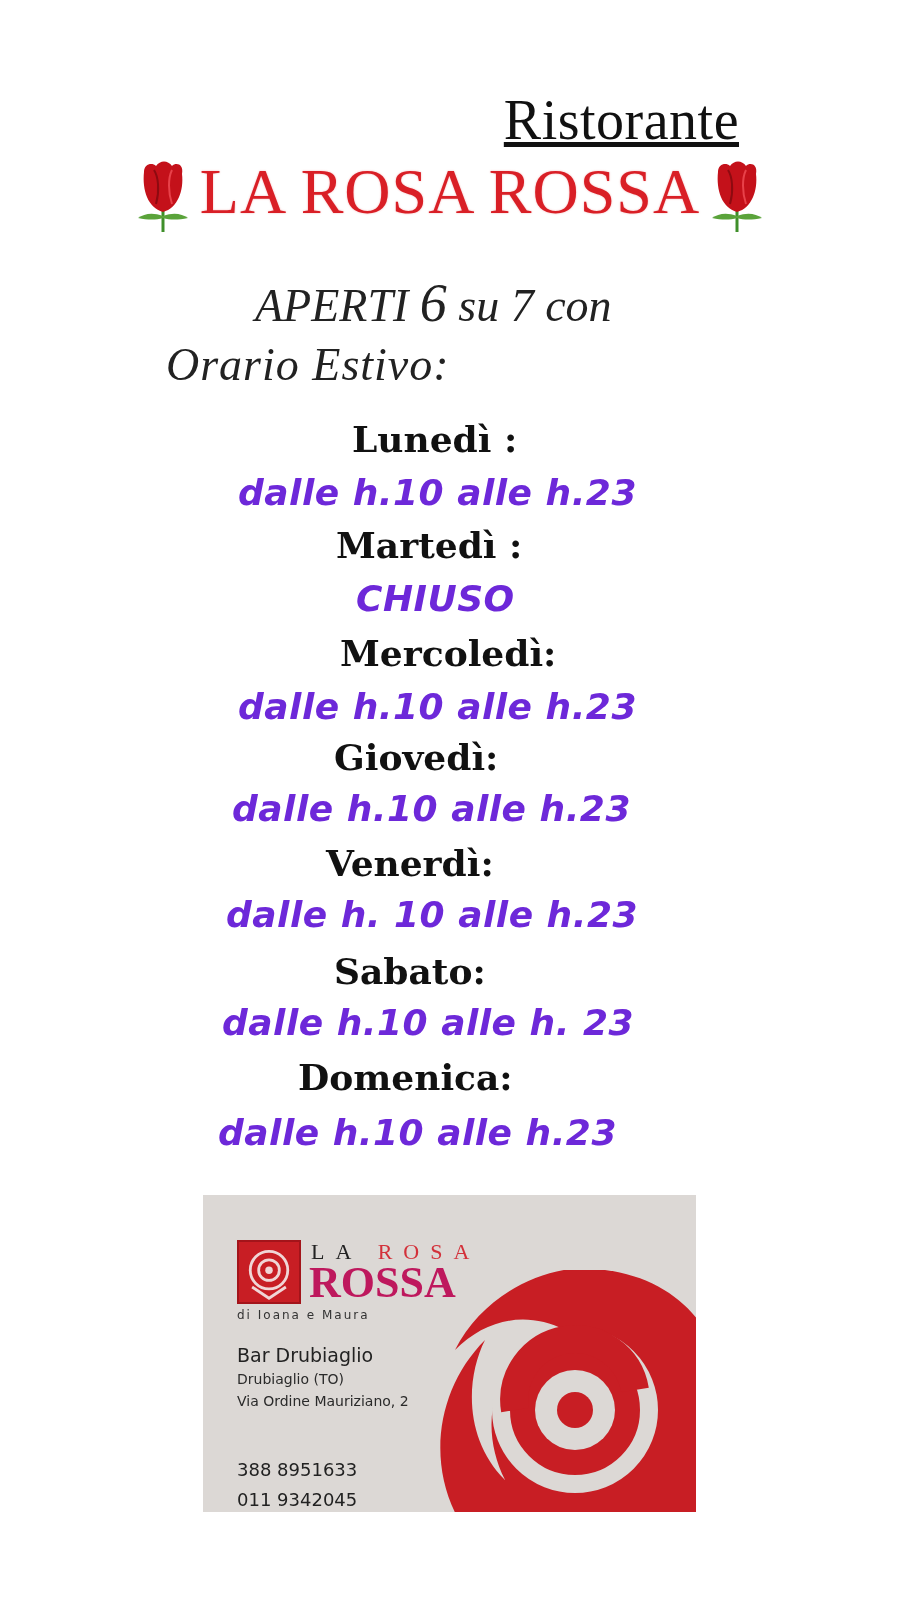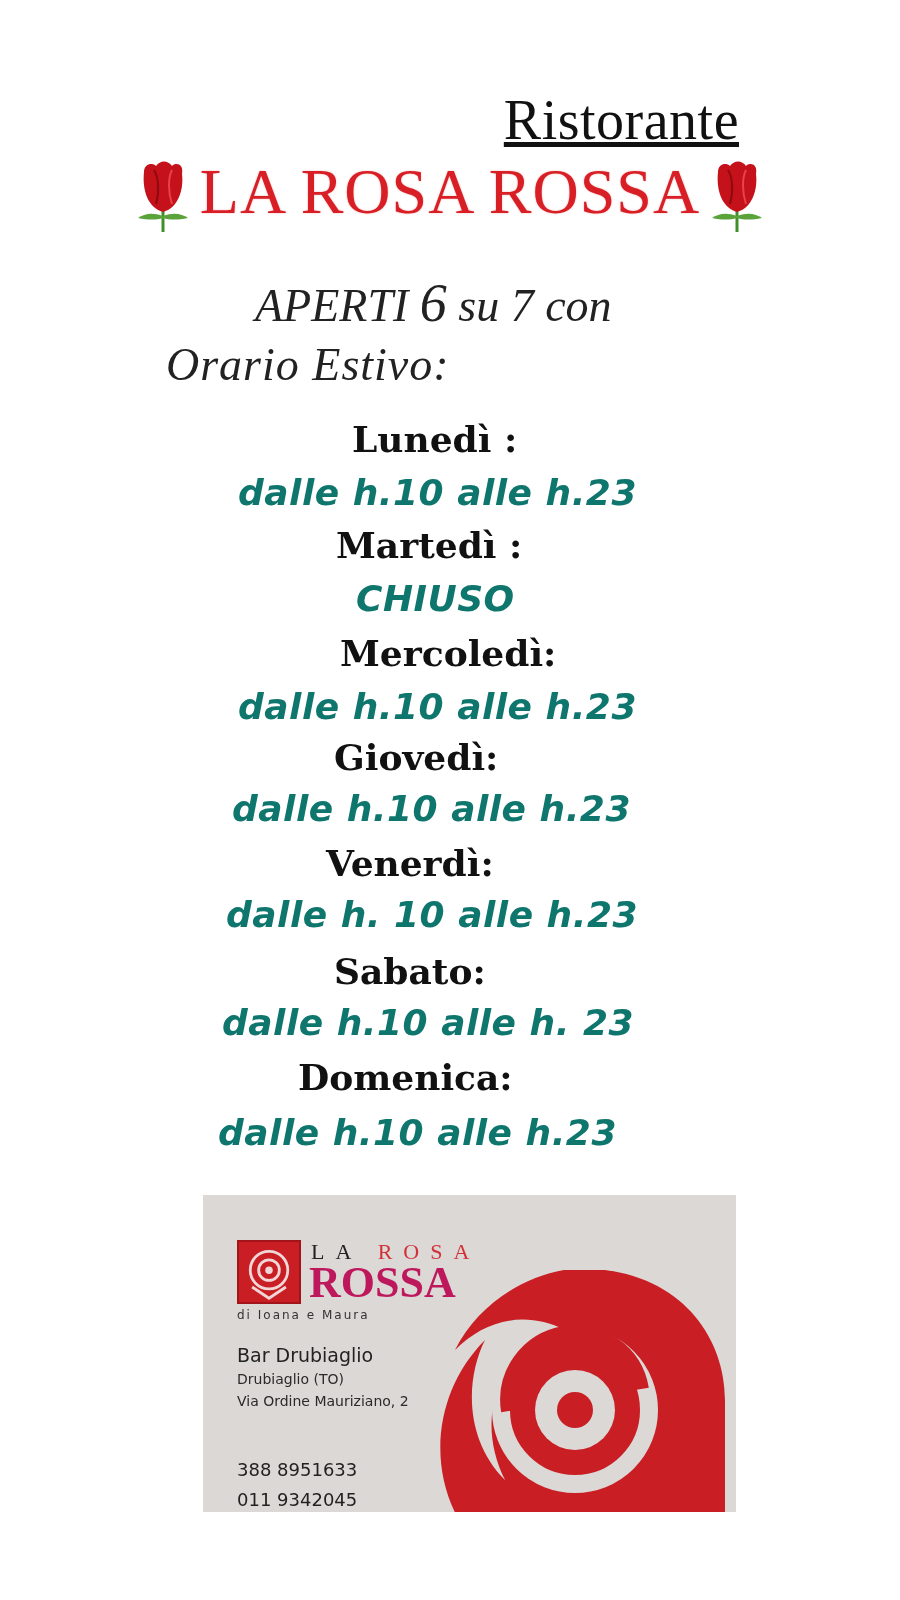--- a/index.html
+++ b/index.html
@@ -10,23 +10,23 @@
   .title-top { top:88px; font-family:"Liberation Serif","DejaVu Serif",serif; font-size:56px; color:#111; letter-spacing:0.5px; }
   .title-main { top:160px; left:110px; width:680px; height:76px; display:flex; align-items:flex-start; justify-content:center; gap:8px; }
   .title-main .name { font-family:"Liberation Serif","DejaVu Serif",serif; font-size:64px; color:#d91f26; letter-spacing:1px; line-height:1; text-shadow:0 0 2px rgba(217,31,38,0.35); }
   .rose { width:58px; height:72px; }
 
   .aperti { top:272px; left:228px; font-family:"Liberation Serif","DejaVu Serif",serif; font-style:italic; font-size:46px; color:#222;margin-left:27px; }
   .aperti .big { font-size:54px; }
   .orario { top:338px; left:166px; font-family:"Liberation Serif","DejaVu Serif",serif; font-style:italic; font-size:46px; color:#222; letter-spacing:1px; }
 
   .day { font-family:"DejaVu Serif","Liberation Serif",serif; font-weight:bold; font-size:36px; color:#111; }
-  .hours { font-family:"DejaVu Sans","Liberation Sans",sans-serif; font-weight:bold; font-style:italic; font-size:36px; color:#0f766e; letter-spacing:0.5px; }
+  .hours { font-family:"DejaVu Sans","Liberation Sans",sans-serif; font-weight:bold; font-style:italic; font-size:36px; color:#6d28d9; letter-spacing:0.5px; }
 
-  .card { left:203px; top:1195px; width:533px; height:317px; background:#dcd8d5; overflow:hidden; }
+  .card { left:203px; top:1195px; width:493px; height:317px; background:#dcd8d5; overflow:hidden; }
   .card-logo { left:34px; top:45px; width:64px; height:64px; background:#c81e24; border:2px solid #a3141a; box-sizing:border-box; }
   .card-la { left:108px; top:44px; font-family:"Liberation Serif","DejaVu Serif",serif; font-size:22px; letter-spacing:11px; }
   .card-la .dk { color:#222; } .card-la .rd { color:#d3313a; }
   .card-rossa { left:106px; top:62px; font-family:"Liberation Serif","DejaVu Serif",serif; font-weight:bold; font-size:44px; color:#be185d; }
   .card-sub { left:34px; top:113px; font-family:"DejaVu Sans","Liberation Sans",sans-serif; font-size:12px; color:#333; letter-spacing:2px; }
   .card-type { left:34px; top:149px; font-family:"DejaVu Sans","Liberation Sans",sans-serif; font-size:19px; color:#222; }
   .card-line { font-family:"DejaVu Sans","Liberation Sans",sans-serif; font-size:14px; color:#2a2a2a; }
   .card-phone { font-family:"DejaVu Sans","Liberation Sans",sans-serif; font-size:18px; color:#222;margin-top:16px; }
   .card-rose-big { left:222px; top:75px; width:300px; height:260px; }
 </style>

